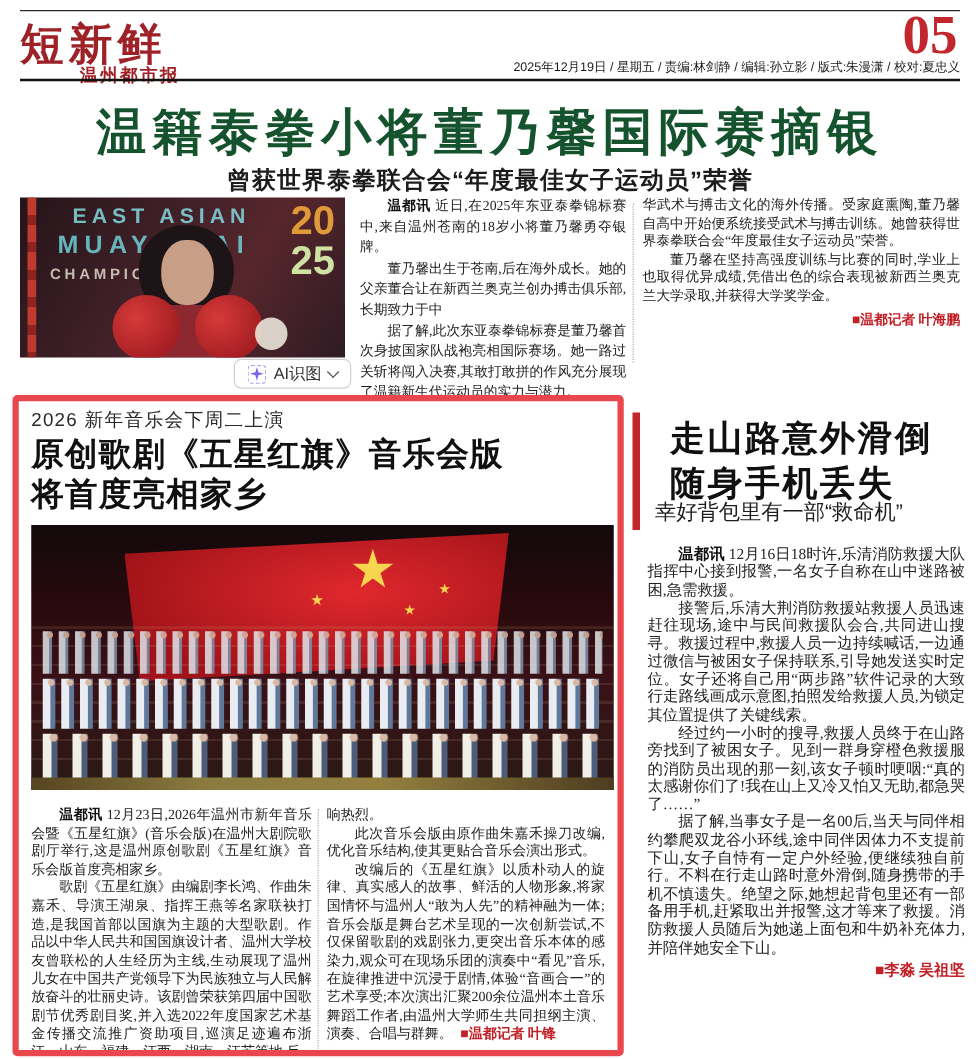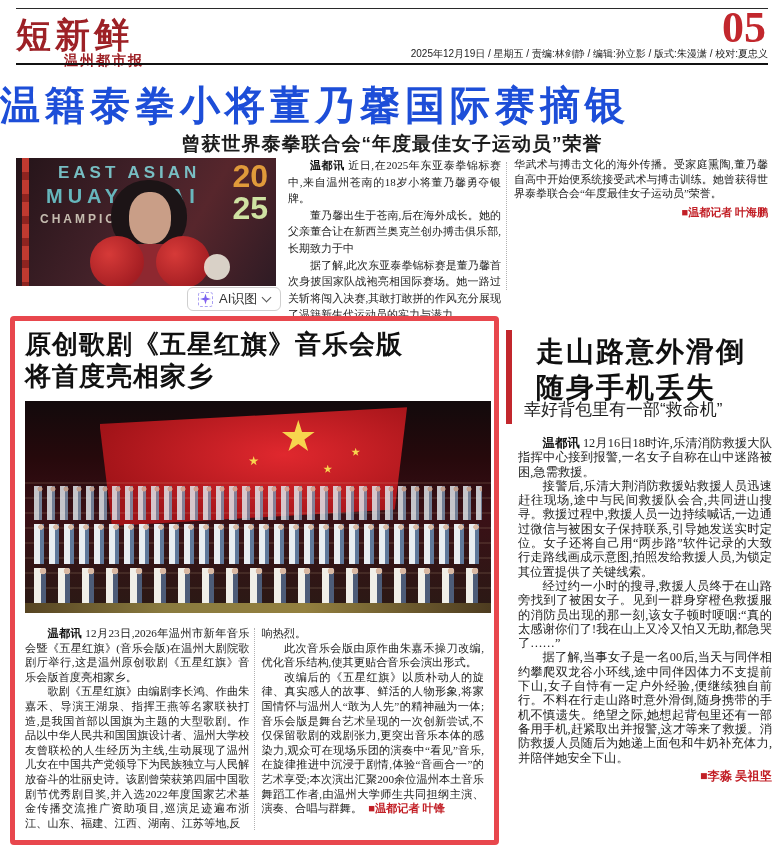--- a/index.html
+++ b/index.html
@@ -13,22 +13,22 @@
   
   .rule-top{position:absolute;left:16px;right:16px;top:8px;border-top:1.5px solid #2a2a2a;}
   .section-title{position:absolute;left:16px;top:12px;font-size:35px;font-weight:bold;
                  color:#9d2126;letter-spacing:4px;}
   .paper-name{position:absolute;left:16px;top:52px;font-size:14px;font-weight:bold;color:#9d2126;letter-spacing:2px;margin-left:48px;}
   .page-no{position:absolute;right:18px;top:2px;font-size:44px;font-weight:bold;color:#c2272d;}
   .dateline{position:absolute;right:16px;top:47px;font-size:10px;color:#1a1a1a;}
   .rule-bottom{position:absolute;left:16px;right:16px;top:63px;border-top:2.5px solid #111;}
 
   
-  .lead-headline{position:absolute;left:0;right:0;top:78px;margin:0;text-align:left;
-                 font-size:40px;font-weight:bold;color:#1d4ed8;letter-spacing:5px;}
+  .lead-headline{position:absolute;left:0;right:0;top:78px;margin:0;text-align:center;
+                 font-size:40px;font-weight:bold;color:#14532d;letter-spacing:5px;}
   .lead-subhead{position:absolute;left:0;right:0;top:131px;text-align:center;
                 font-size:19px;color:#1c1c1c;letter-spacing:1px;font-weight:bold;}
 
   .photo1{position:absolute;left:16px;top:158px;width:260px;height:128px;overflow:hidden;
           background:linear-gradient(120deg,#241419 0%,#45222a 45%,#57262c 65%,#2e1b24 100%);}
   .p1-l1{position:absolute;left:42px;top:5px;font-size:17px;font-weight:bold;letter-spacing:4px;color:#7ecfd4;opacity:.9;}
   .p1-l2{position:absolute;left:30px;top:27px;font-size:20px;font-weight:bold;letter-spacing:5px;color:#6cc7cd;opacity:.9;}
   .p1-l3{position:absolute;left:24px;top:54px;font-size:12px;font-weight:bold;letter-spacing:3px;color:#ded8c8;opacity:.85;}
   .p1-y1{position:absolute;right:8px;top:0px;font-size:32px;font-weight:bold;color:#e09a3a;}
   .p1-y2{position:absolute;right:8px;top:32px;font-size:32px;font-weight:bold;color:#cfe2a2;}
@@ -141,24 +141,26 @@
   </div>
 
   <div class="lead-col1">
     <p class="ind"><b class="lead-label">温都讯</b><span> 近日,在2025年东亚泰拳锦标赛中,来自温州苍南的18岁小将董乃馨勇夺银牌。</span></p>
     <p class="ind">董乃馨出生于苍南,后在海外成长。她的父亲董合让在新西兰奥克兰创办搏击俱乐部,长期致力于中</p>
     <p class="ind">据了解,此次东亚泰拳锦标赛是董乃馨首次身披国家队战袍亮相国际赛场。她一路过关斩将闯入决赛,其敢打敢拼的作风充分展现了温籍新生代运动员的实力与潜力。</p>
   </div>
   <div class="vdiv-top"></div>
   <div class="lead-col2">
     <p>华武术与搏击文化的海外传播。受家庭熏陶,董乃馨自高中开始便系统接受武术与搏击训练。她曾获得世界泰拳联合会“年度最佳女子运动员”荣誉。</p>
+    <p class="ind">董乃馨在坚持高强度训练与比赛的同时,学业上也取得优异成绩,凭借出色的综合表现被新西兰奥克兰大学录取,并获得大学奖学金。</p>
     <p class="byline">■温都记者 叶海鹏</p>
   </div>
 
   <div class="red-box">
+    <div class="kicker sans">2026 新年音乐会下周二上演</div>
     <h2 class="c-title"><span>原创歌剧《五星红旗》音乐会版</span><br><span>将首度亮相家乡</span></h2>
 
     <div class="photo2">
       <div class="flag"></div>
       <div class="fstar fs1"></div>
       <div class="fstar fs2"></div>
       <div class="fstar fs3"></div>
       <div class="fstar fs4"></div>
       <div class="steps"></div>
       <div class="band band1"></div>

